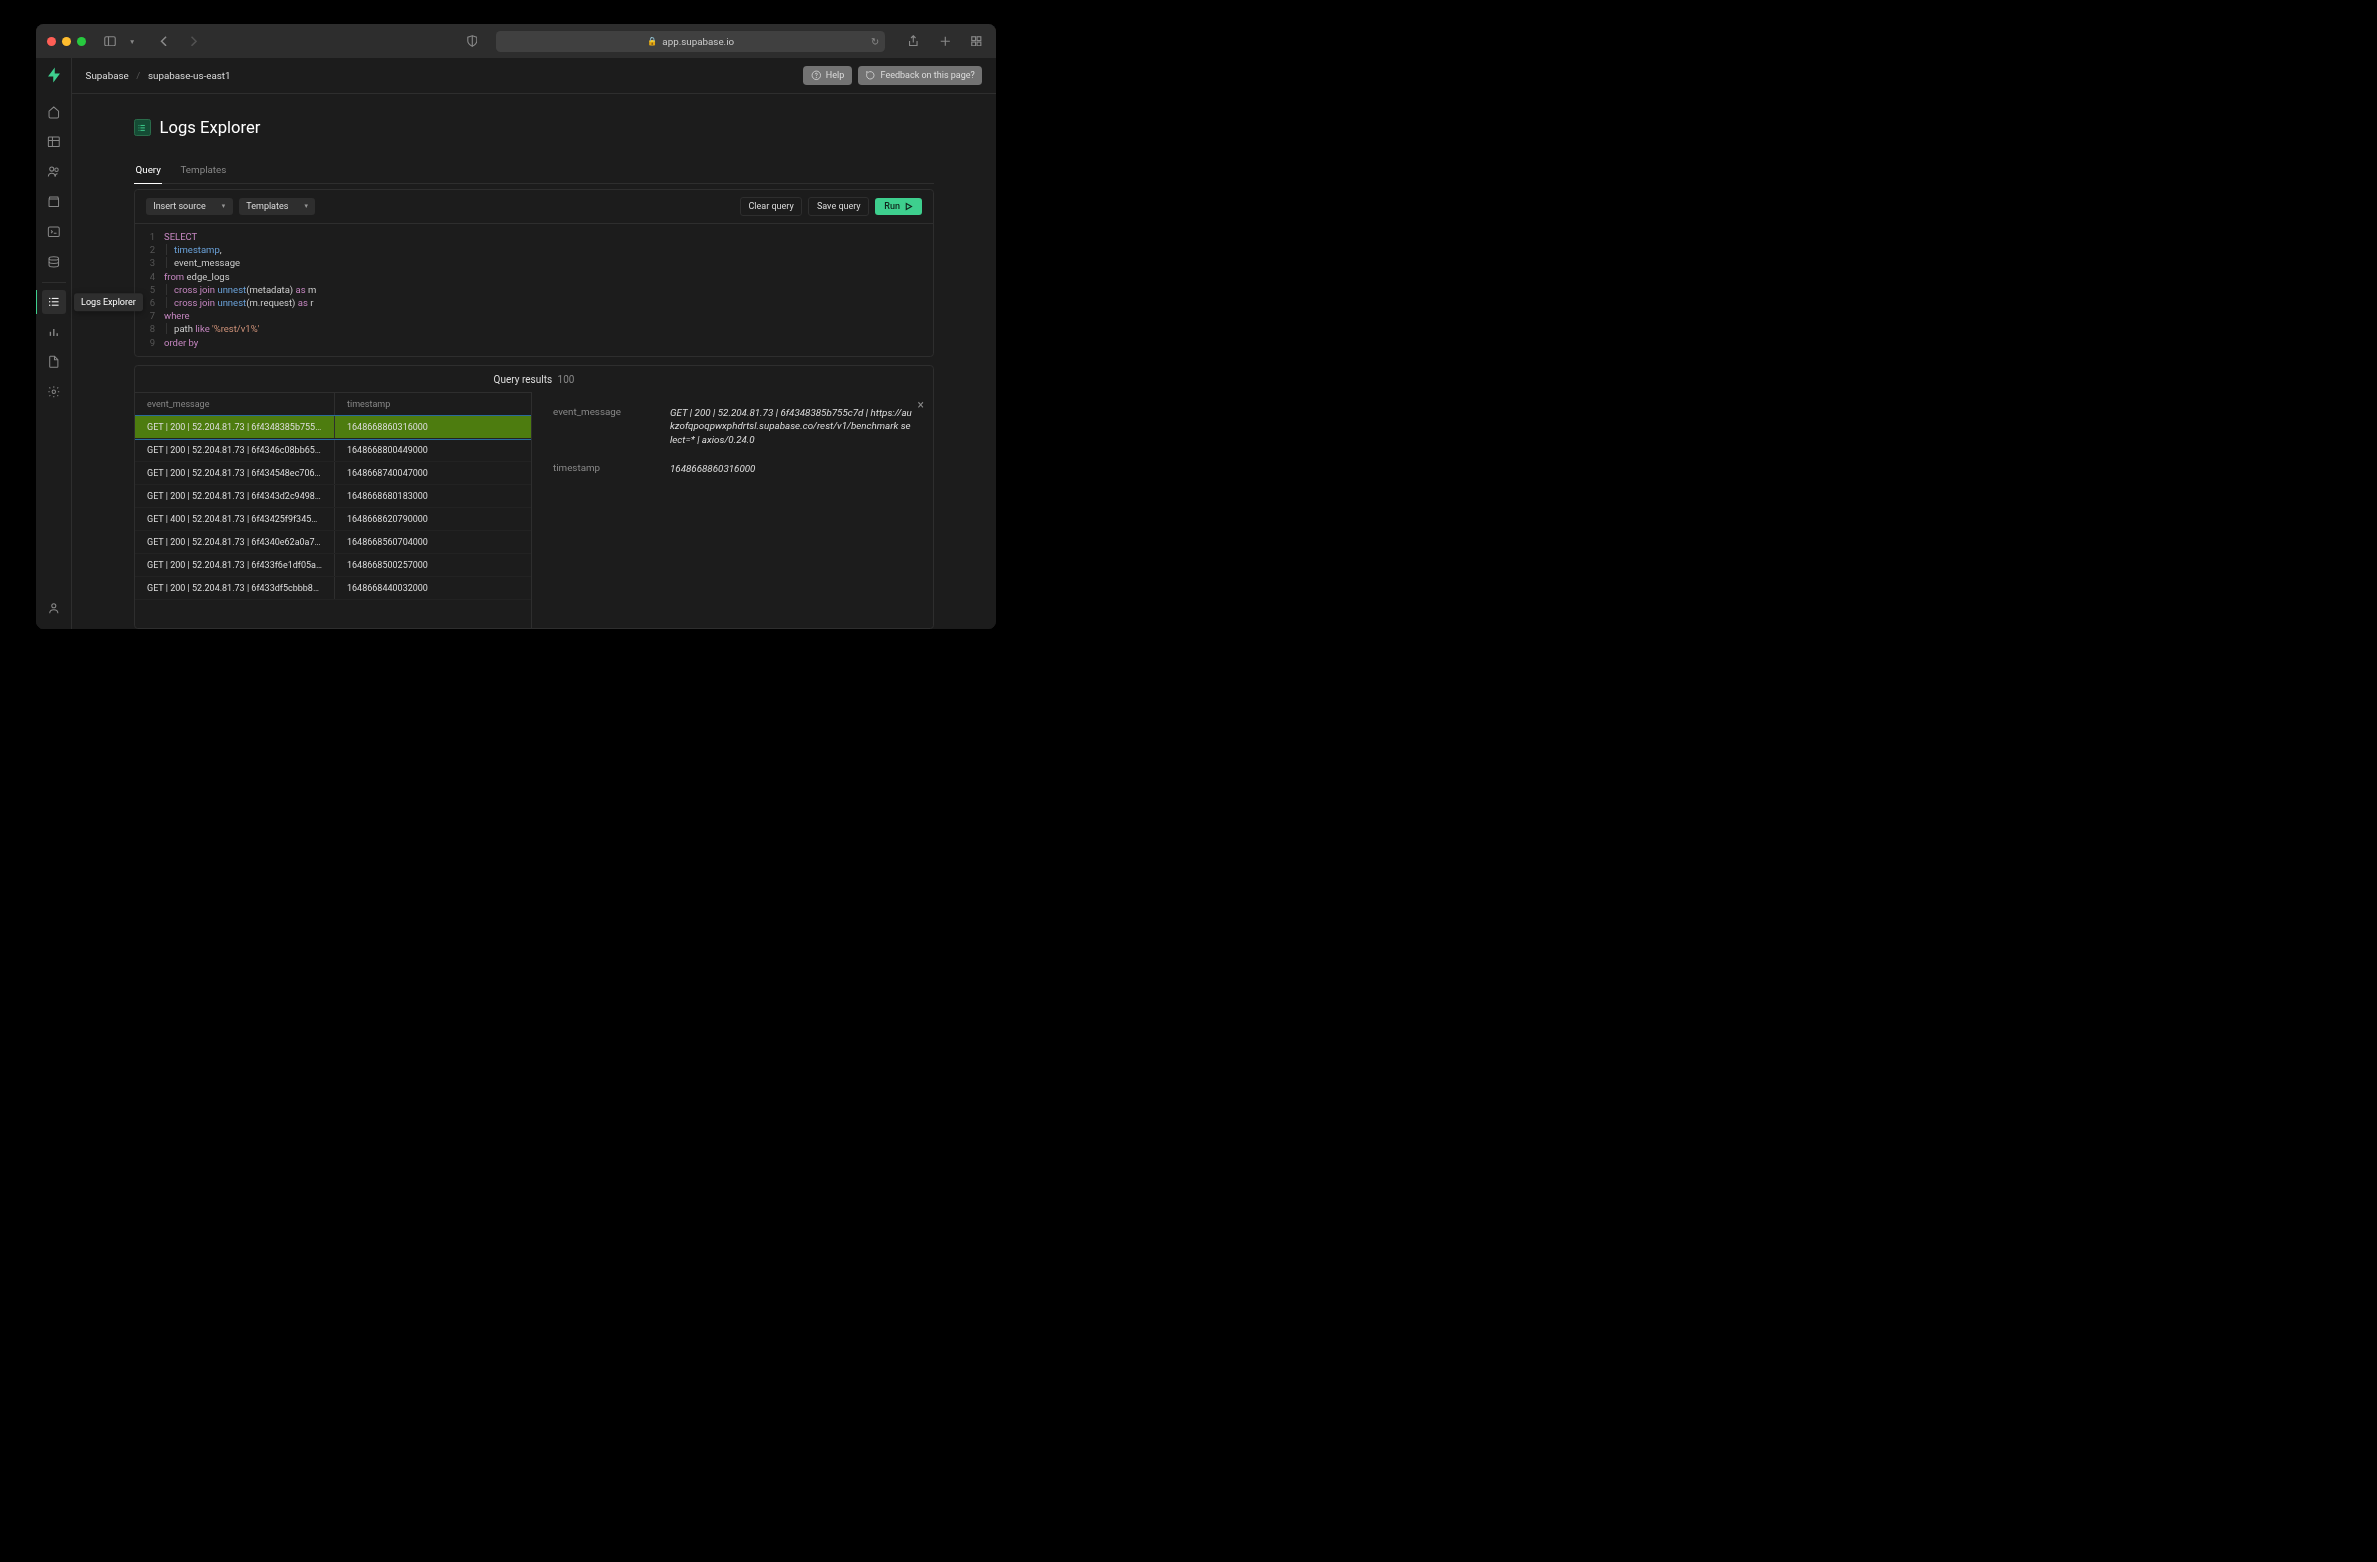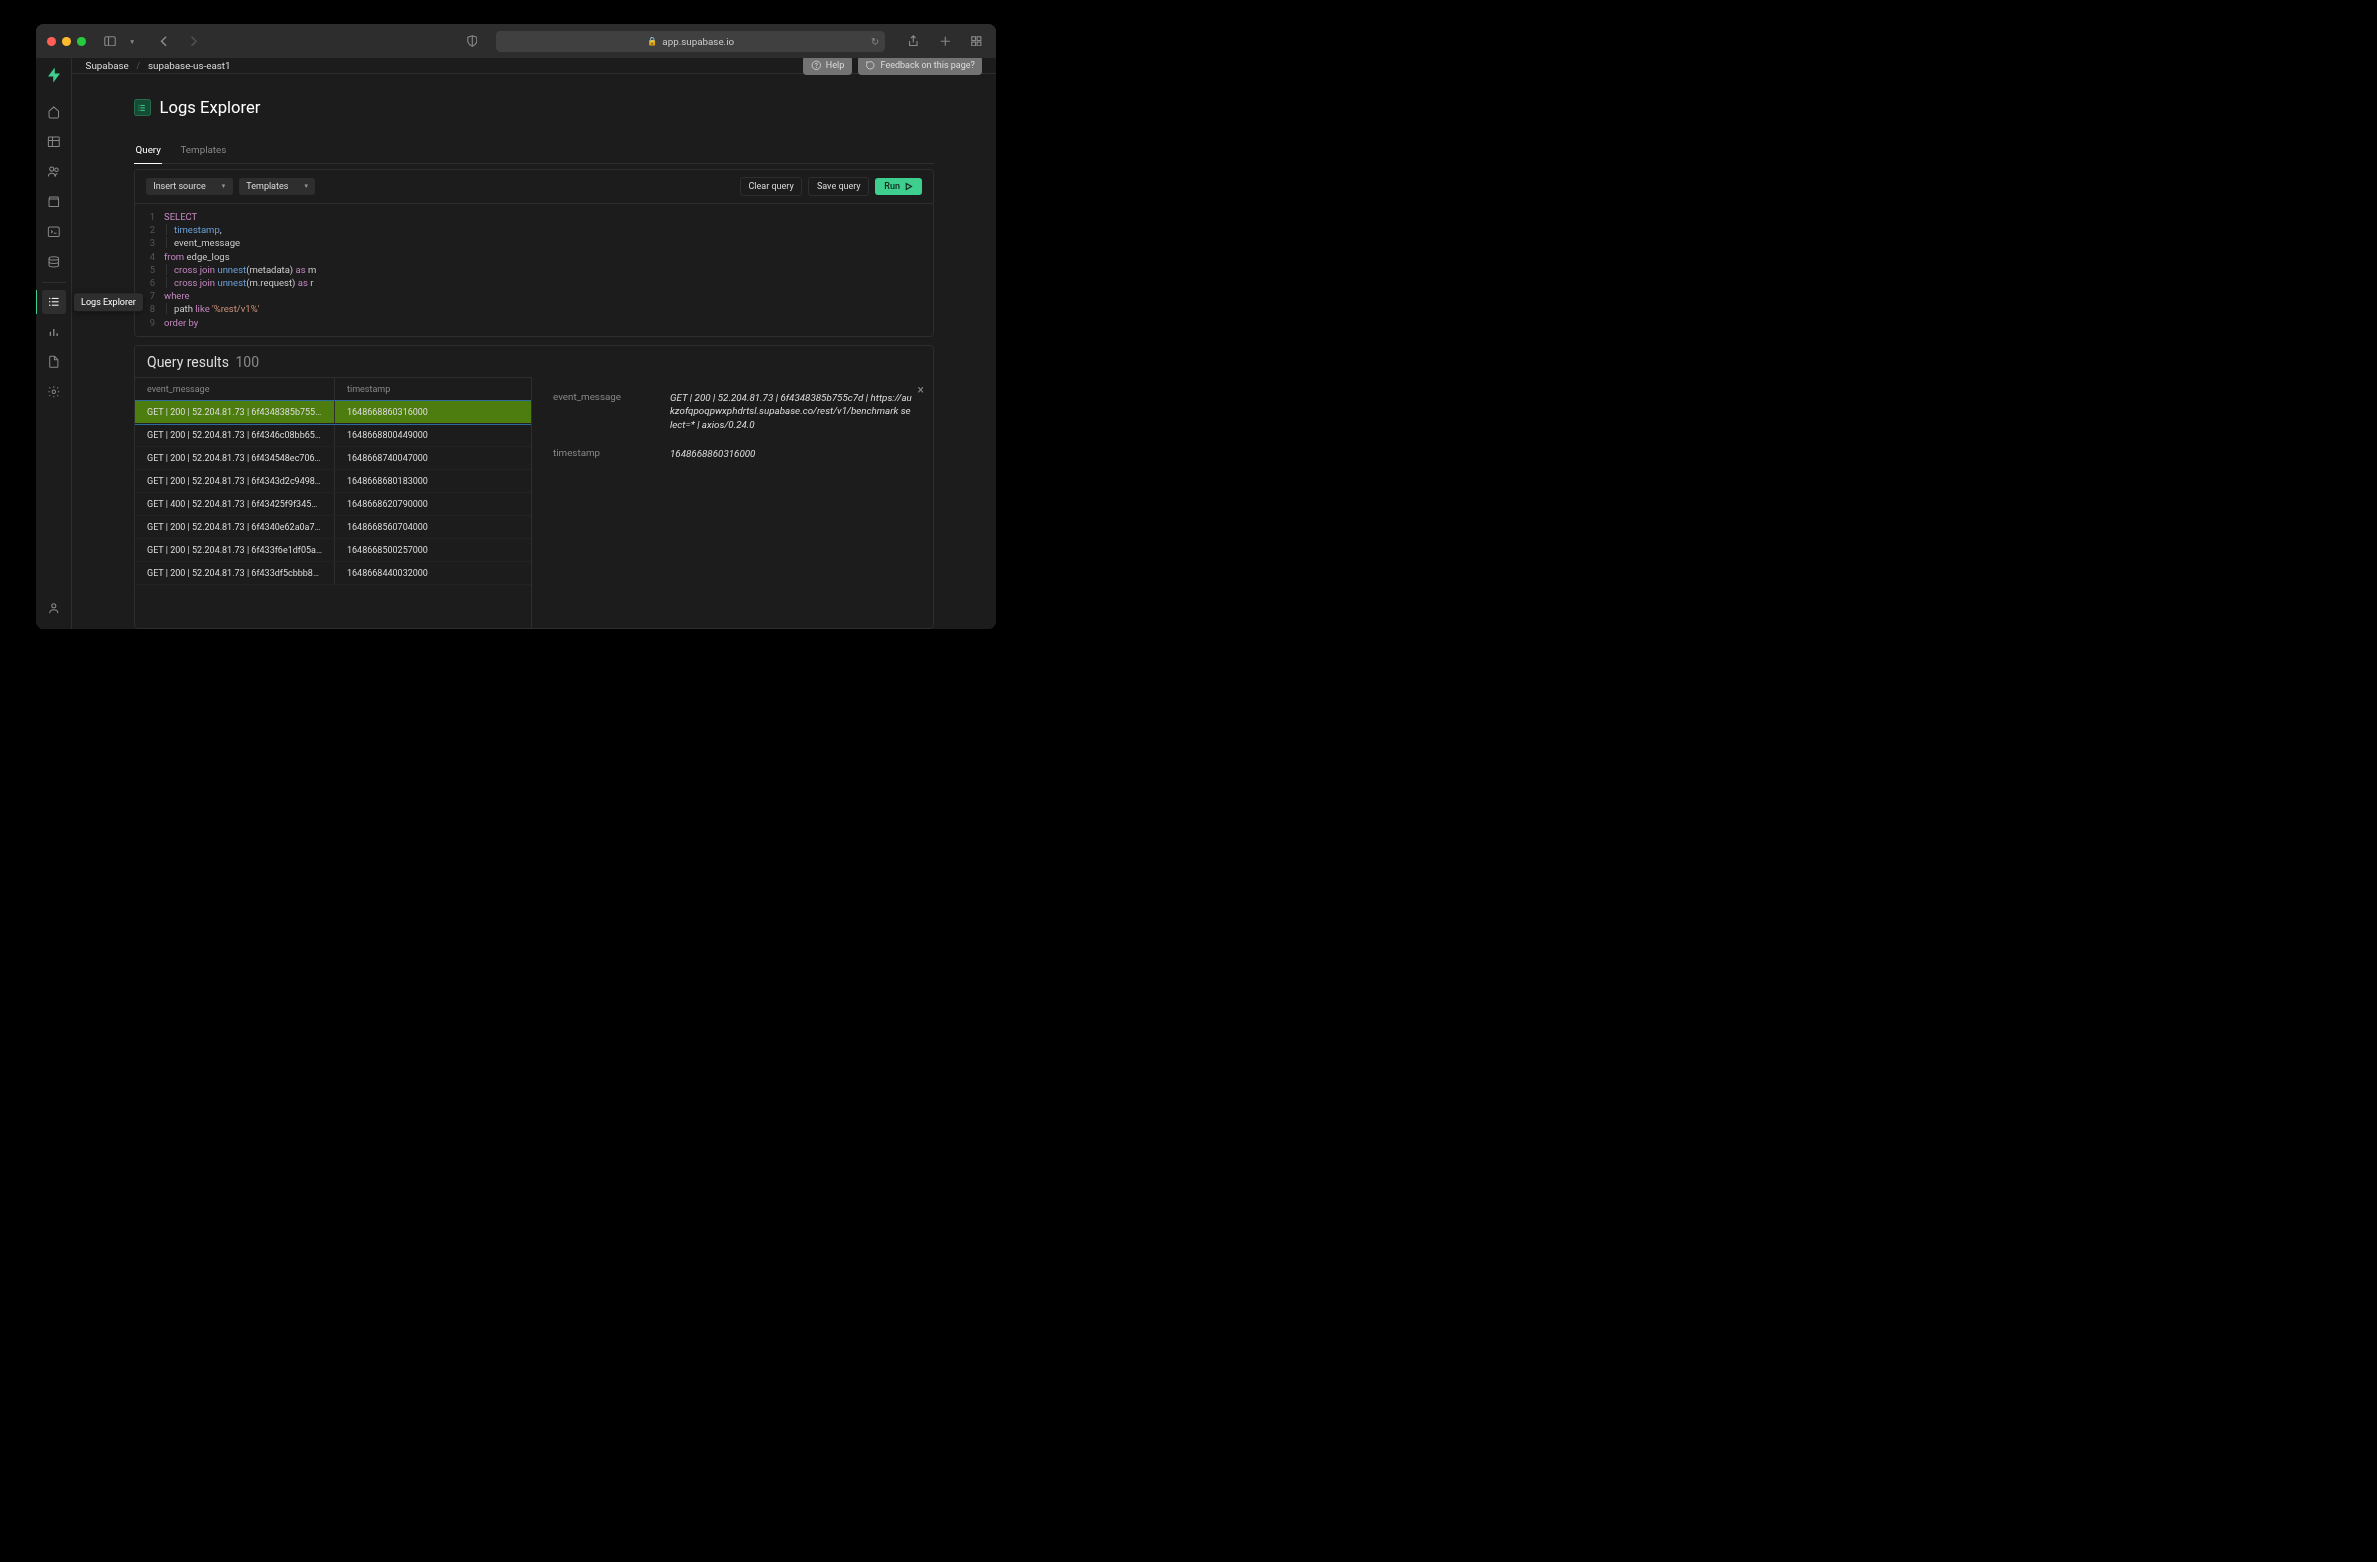--- a/index.html
+++ b/index.html
@@ -37,21 +37,21 @@
   .left-rail { width: 36px; background: #1c1c1c; border-right: 0.8px solid #2e2e2e; display: flex; flex-direction: column; align-items:center; padding-top: 7.6px; flex-shrink:0;}
   .left-rail .logo { width: 18px; height: 18px; margin-bottom: 13.6px; color:#3ecf8e;}
   .left-rail .rail-item { width: 24px; height: 24px; display:flex; align-items:center; justify-content:center; color:#888; margin: 3px 0; border-radius:3px; position:relative;}
   .left-rail .rail-item.active { background: #2e2e2e; color:#fff;}
   .left-rail .rail-item.active::before { content:''; position:absolute; left:-6px; top:0; bottom:0; width:1.5px; background:#3ecf8e;}
   .left-rail .divider { width: 24px; height:0.8px; background:#2e2e2e; margin: 4.5px 0;}
   .left-rail .bottom { margin-top:auto; margin-bottom:9px;}
   .tooltip-bubble { position:absolute; left: 32px; background:#2e2e2e; color:#fff; font-size:9px; padding: 3.8px 7.6px; border-radius:3px; white-space:nowrap; top:50%; transform:translateY(-50%); box-shadow:0 1.5px 6px rgba(0,0,0,0.4);}
 
   .main { flex:1; display:flex; flex-direction:column; overflow:hidden;}
-  .topbar { height: 16px; display: flex; align-items:center; padding: 0 13.6px; border-bottom: 0.8px solid #2e2e2e; font-size:9.8px; flex-shrink:0;}
+  .topbar { height: 36px; display: flex; align-items:center; padding: 0 13.6px; border-bottom: 0.8px solid #2e2e2e; font-size:9.8px; flex-shrink:0;}
   .crumb { color: #ddd;}
   .crumb.sep { margin: 0 7.6px; color:#555;}
   .topbar .tb-right { margin-left:auto; display:flex; gap:6px;}
   .pillbtn { background:#737373; color:#ddd; font-size:9px; padding: 3.8px 7.6px; border-radius:3.8px; display:flex; gap:4.5px;}
   .pillbtn svg { width:10.6px; height:10.6px;}
 
   .page { flex:1; padding: 24px 62px 0 62px; overflow:hidden; display:flex; flex-direction:column;}
   .page-head { display:flex; align-items:center; gap:9px; margin-bottom: 21px;}
   .page-head .iconbox { width: 16.6px; height:16.6px; background:#154c35; border-radius:2.3px; display:flex; align-items:center; justify-content:center; color:#3ecf8e; border:0.8px solid #2a6b4a;}
   .page-title { font-size: 16.6px; color:#fff; font-weight:400;}
@@ -71,21 +71,21 @@
 
   .editor { display:flex; font-family: "SF Mono", Menlo, monospace; font-size:9.5px; line-height:13.2px; padding: 6px 0 7.6px 0;}
   .gutter { width: 29px; text-align:right; color:#555; padding-right:9px;}
   .code { color:#ccc;}
   .kw { color:#c586c0;}
   .fn { color:#6aa1d8;}
   .str { color:#ce9178;}
   .guideline { border-left:0.8px solid #333; padding-left:7.6px; margin-left:1.5px;}
 
   .results-panel { background:#1c1c1c; border:0.8px solid #2e2e2e; border-radius:3.8px; margin-top:7.6px; flex:1; display:flex; flex-direction:column; overflow:hidden;}
-  .rp-head { padding: 7.6px 12px; font-size:14px; color:#888;}
+  .rp-head { padding: 7.6px 12px; font-size:10px; color:#888;text-align:center;}
   .rp-head .countlbl { color:#ddd; margin-right:3px;}
   .rp-body { display:flex; flex:1; overflow:hidden;}
   .rp-table { flex: 0 0 397px; border-right:0.8px solid #2e2e2e; overflow:hidden;}
   .rp-table-head { display:flex; font-size:9px; color:#888; border-bottom:0.8px solid #2e2e2e; border-top:0.8px solid #2e2e2e; background:#1c1c1c;}
   .col1 { width: 200px; padding: 6px 12px; border-right:0.8px solid #2e2e2e;}
   .col2 { flex:1; padding: 6px 12px;}
   .rp-row { display:flex; font-size:9px; color:#ddd; border-bottom:0.8px solid #222; font-family:"SF Mono", Menlo, monospace;}
   .rp-row .col1 { overflow:hidden; text-overflow:ellipsis; white-space:nowrap;}
   .rp-row.selected { outline:0.8px solid #2a6b9a; outline-offset:-0.8px; background:#4d7c0f;}
   .rp-detail { flex:1; padding: 13.6px 21px; font-size:9.8px; color:#888; position:relative;}

